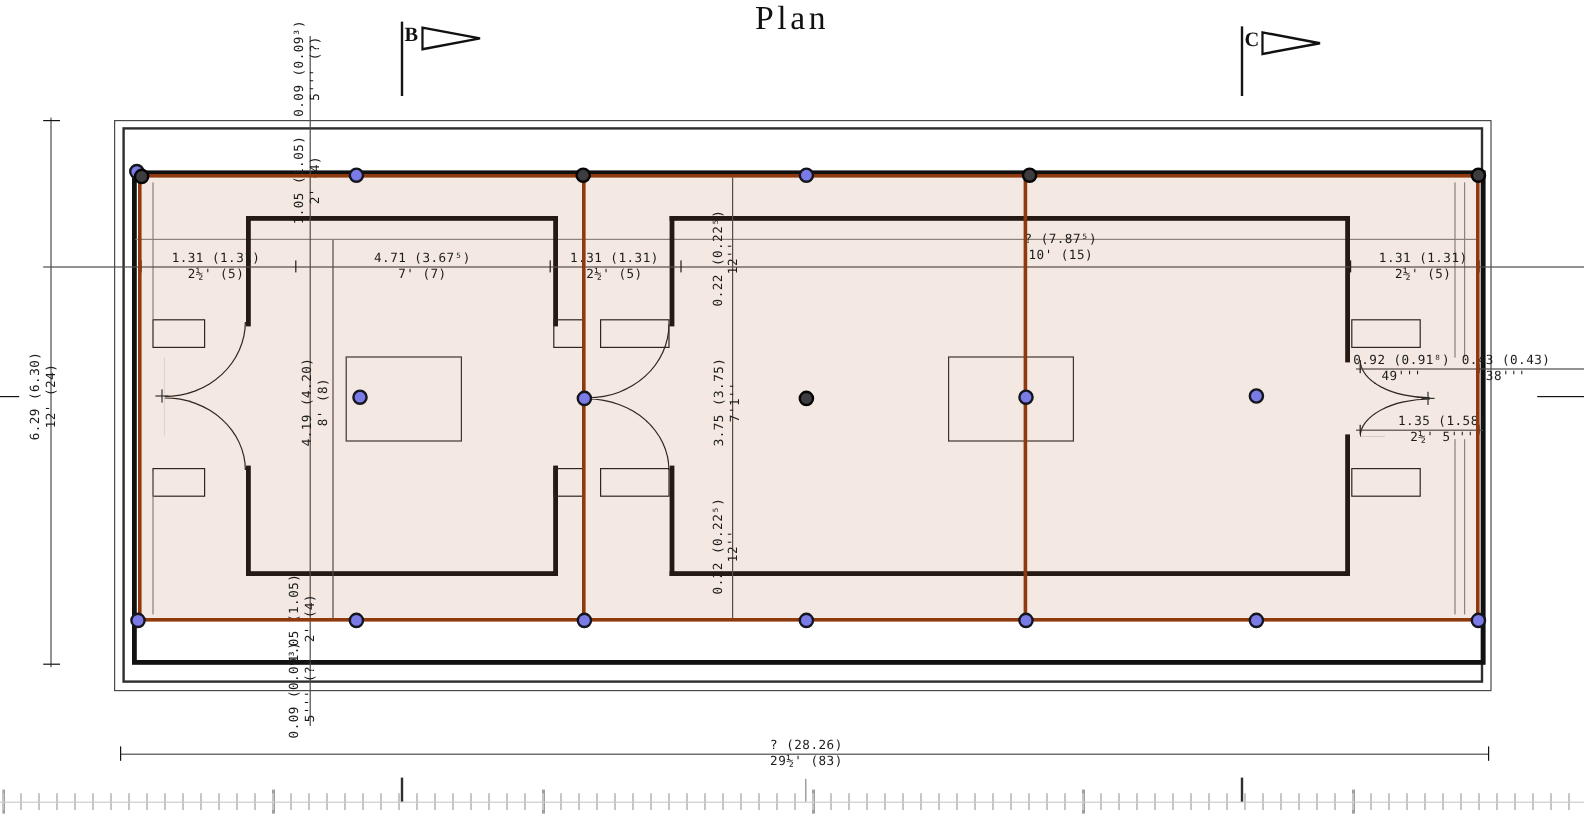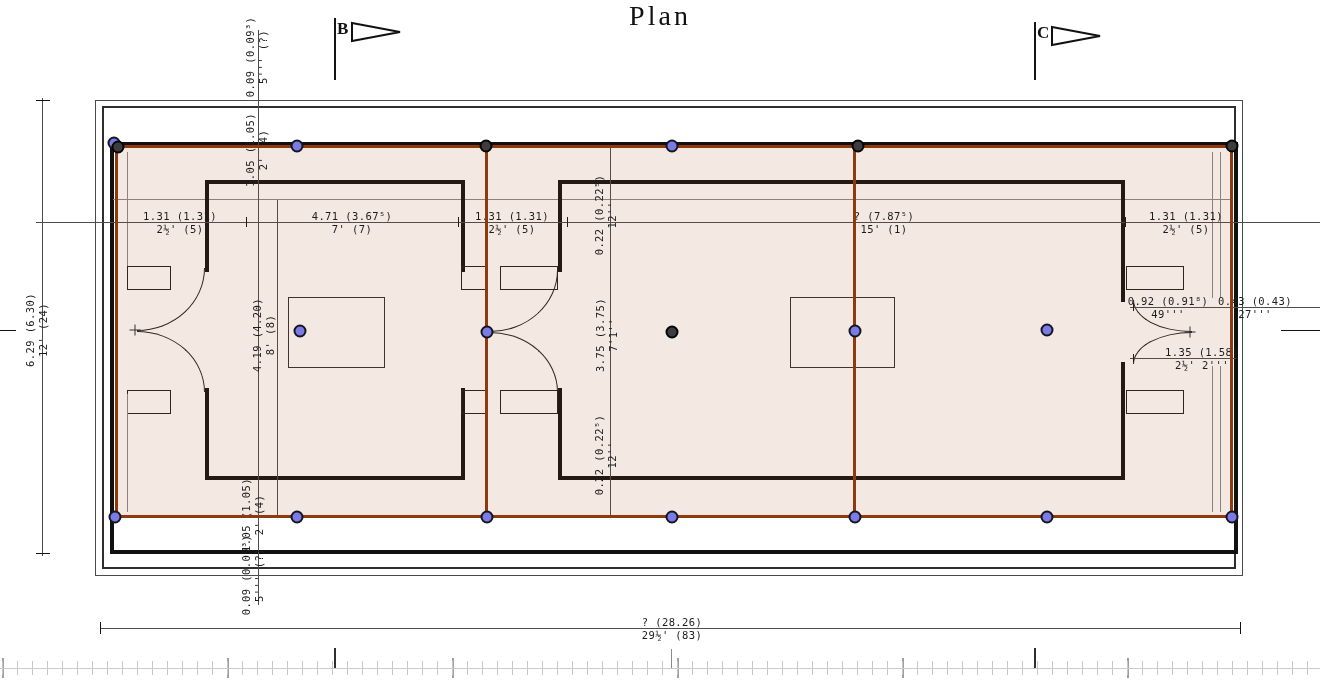--- a/index.html
+++ b/index.html
@@ -197,23 +197,23 @@
       <span>2½' (5)</span>
     </div>
   <div class="dim h" style="left:352px;top:222px;">
       <span>4.71 (3.67⁵)</span>
       <span>7' (7)</span>
     </div>
   <div class="dim h" style="left:512px;top:222px;">
       <span>1.31 (1.31)</span>
       <span>2½' (5)</span>
     </div>
-  <div class="dim h" style="left:884px;top:222px;">
+  <div class="dim h" style="left:884px;top:206px;">
       <span>? (7.87⁵)</span>
-      <span>15' (1)</span>
+      <span>10' (15)</span>
     </div>
   <div class="dim h" style="left:1186px;top:222px;">
       <span>1.31 (1.31)</span>
       <span>2½' (5)</span>
     </div>
   <div class="dim v" style="left:605px;top:215px;">
       <span>0.22 (0.22⁵)</span>
       <span>12''</span>
     </div>
   <div class="dim v" style="left:263px;top:335px;">
@@ -227,25 +227,25 @@
   <div class="dim v" style="left:605px;top:455px;">
       <span>0.22 (0.22⁵)</span>
       <span>12''</span>
     </div>
   <div class="dim h" style="left:1168px;top:307px;">
       <span>0.92 (0.91⁸)</span>
       <span>49'''</span>
     </div>
   <div class="dim h" style="left:1255px;top:307px;">
       <span>0.43 (0.43)</span>
-      <span>27'''</span>
+      <span>38'''</span>
     </div>
   <div class="dim h" style="left:1202px;top:358px;">
       <span>1.35 (1.58)</span>
-      <span>2½' 2'''</span>
+      <span>2½' 5'''</span>
     </div>
   <div class="dim v" style="left:252px;top:515px;">
       <span>1.05 (1.05)</span>
       <span>2' (4)</span>
     </div>
   <div class="dim v" style="left:252px;top:575px;">
       <span>0.09 (0.09³)</span>
       <span>5''' (?)</span>
     </div>
   <div class="dim h" style="left:672px;top:628px;">

